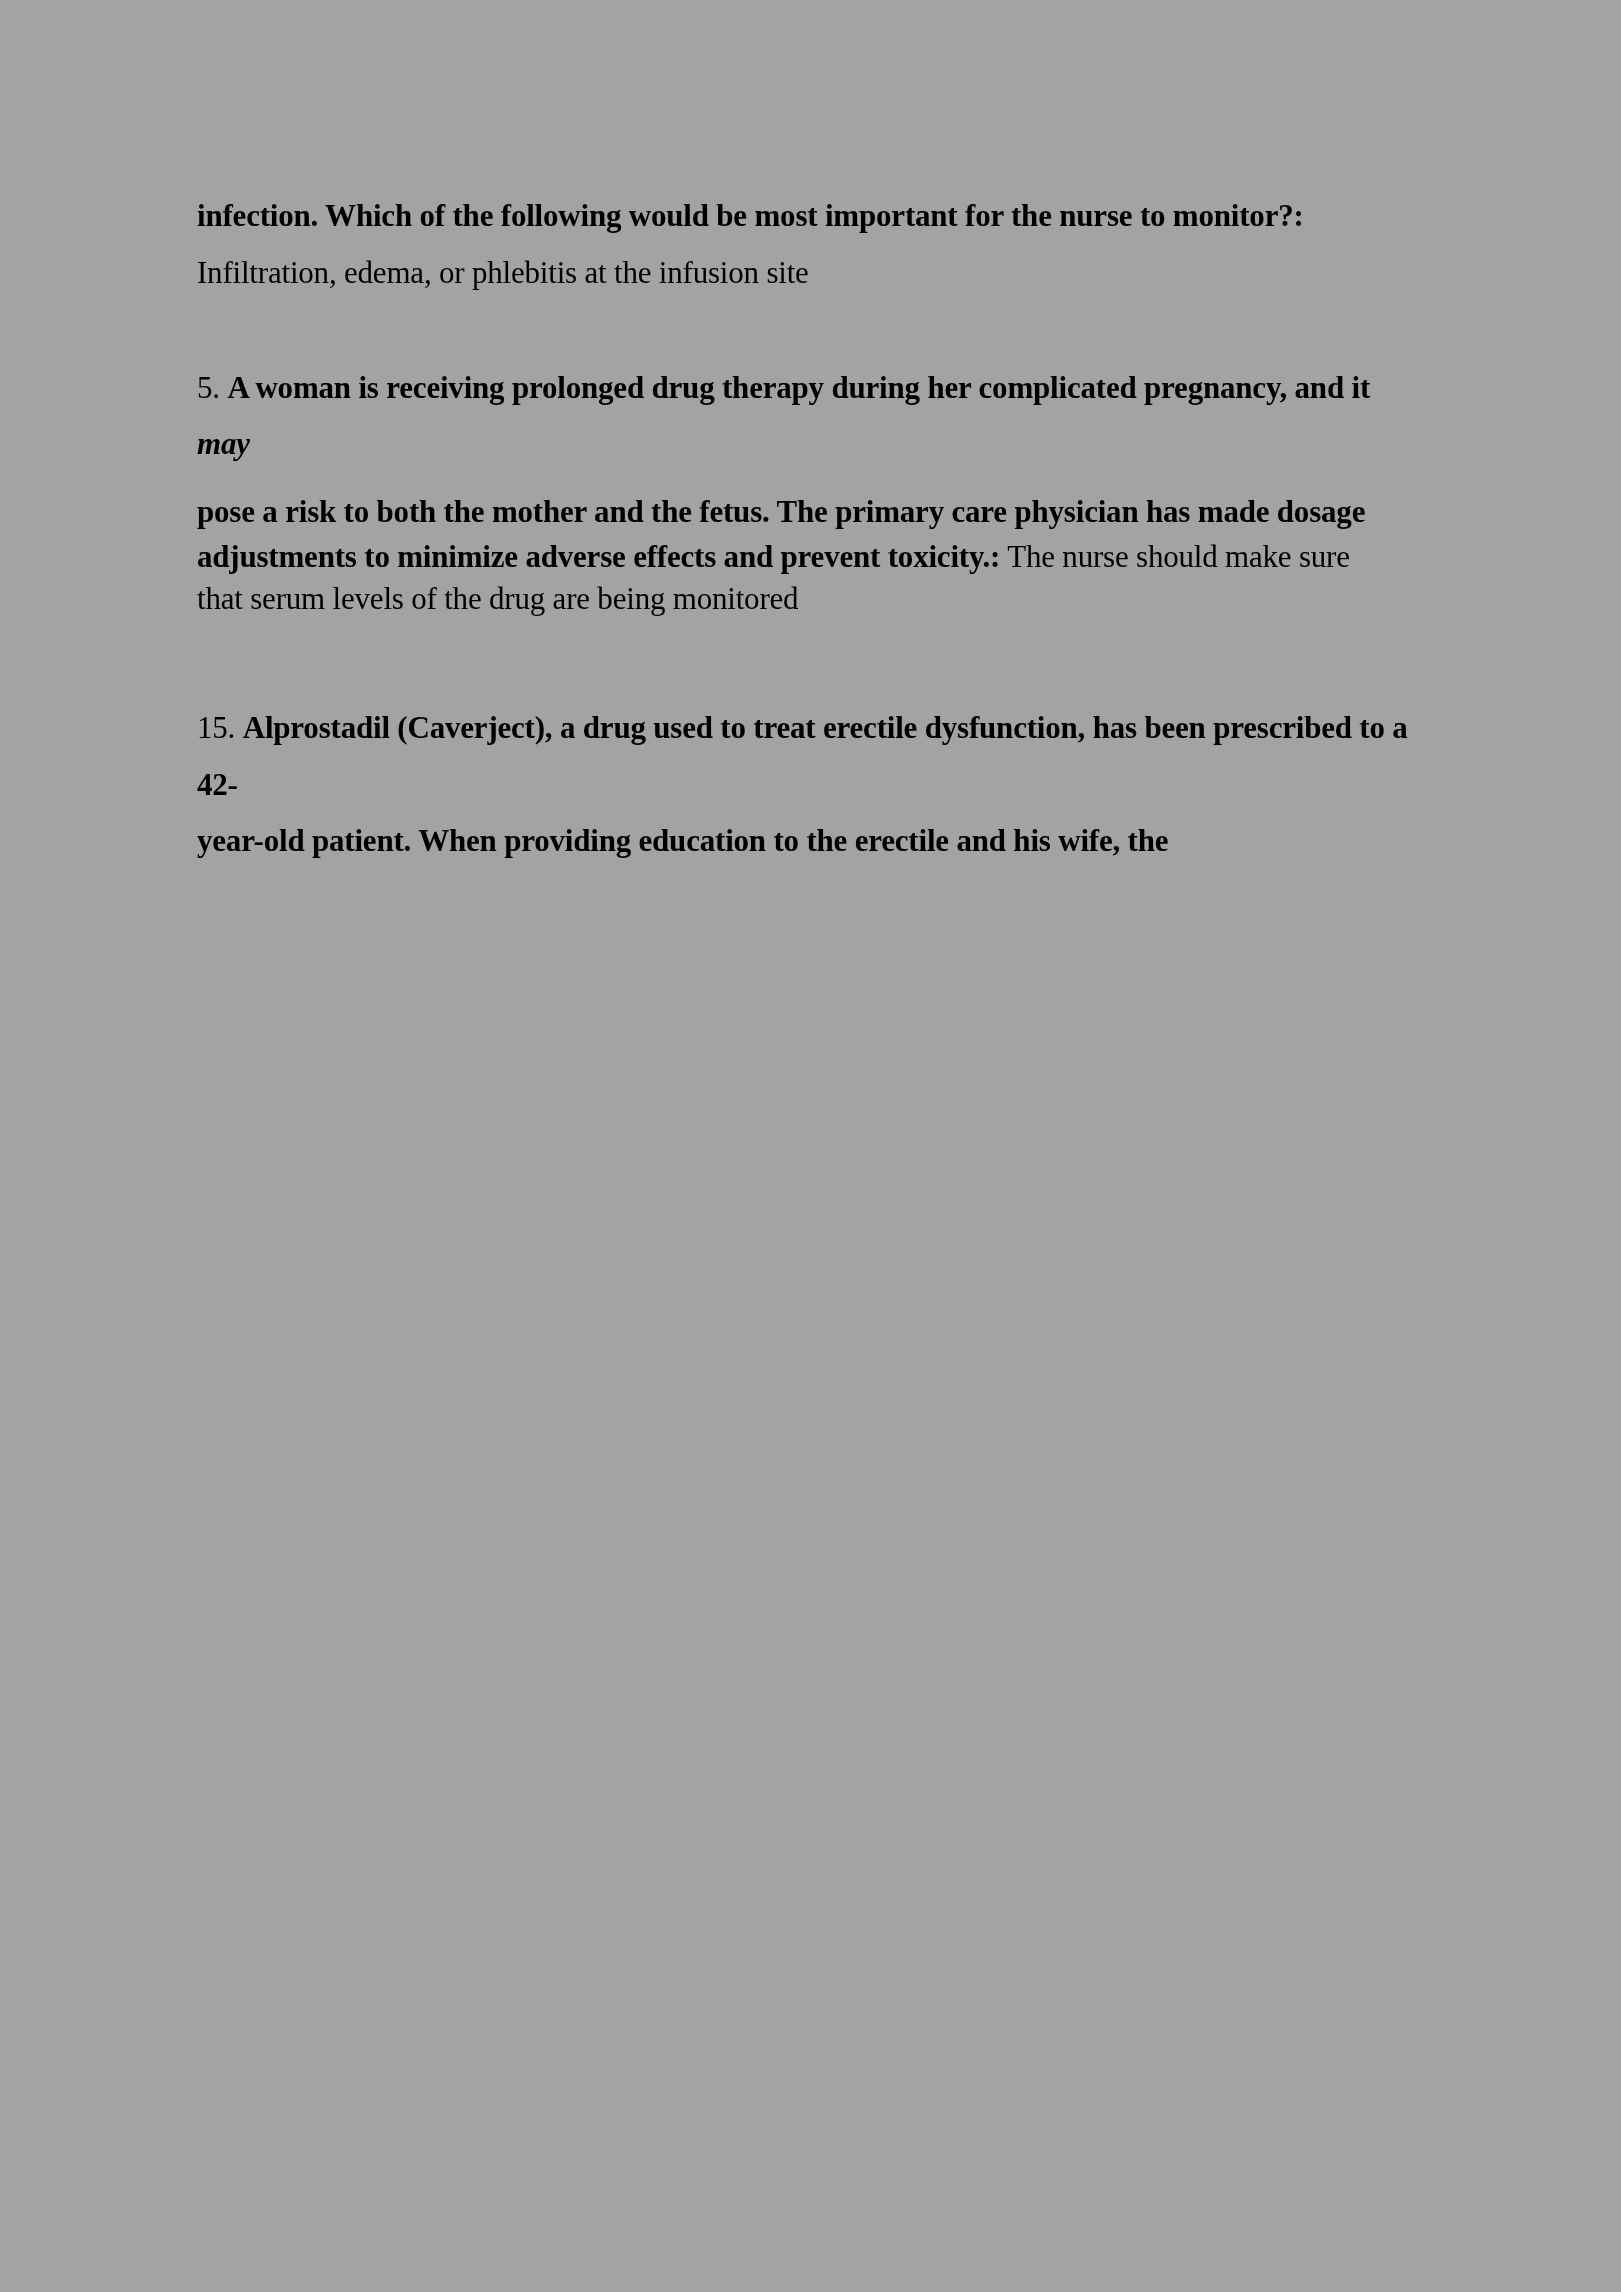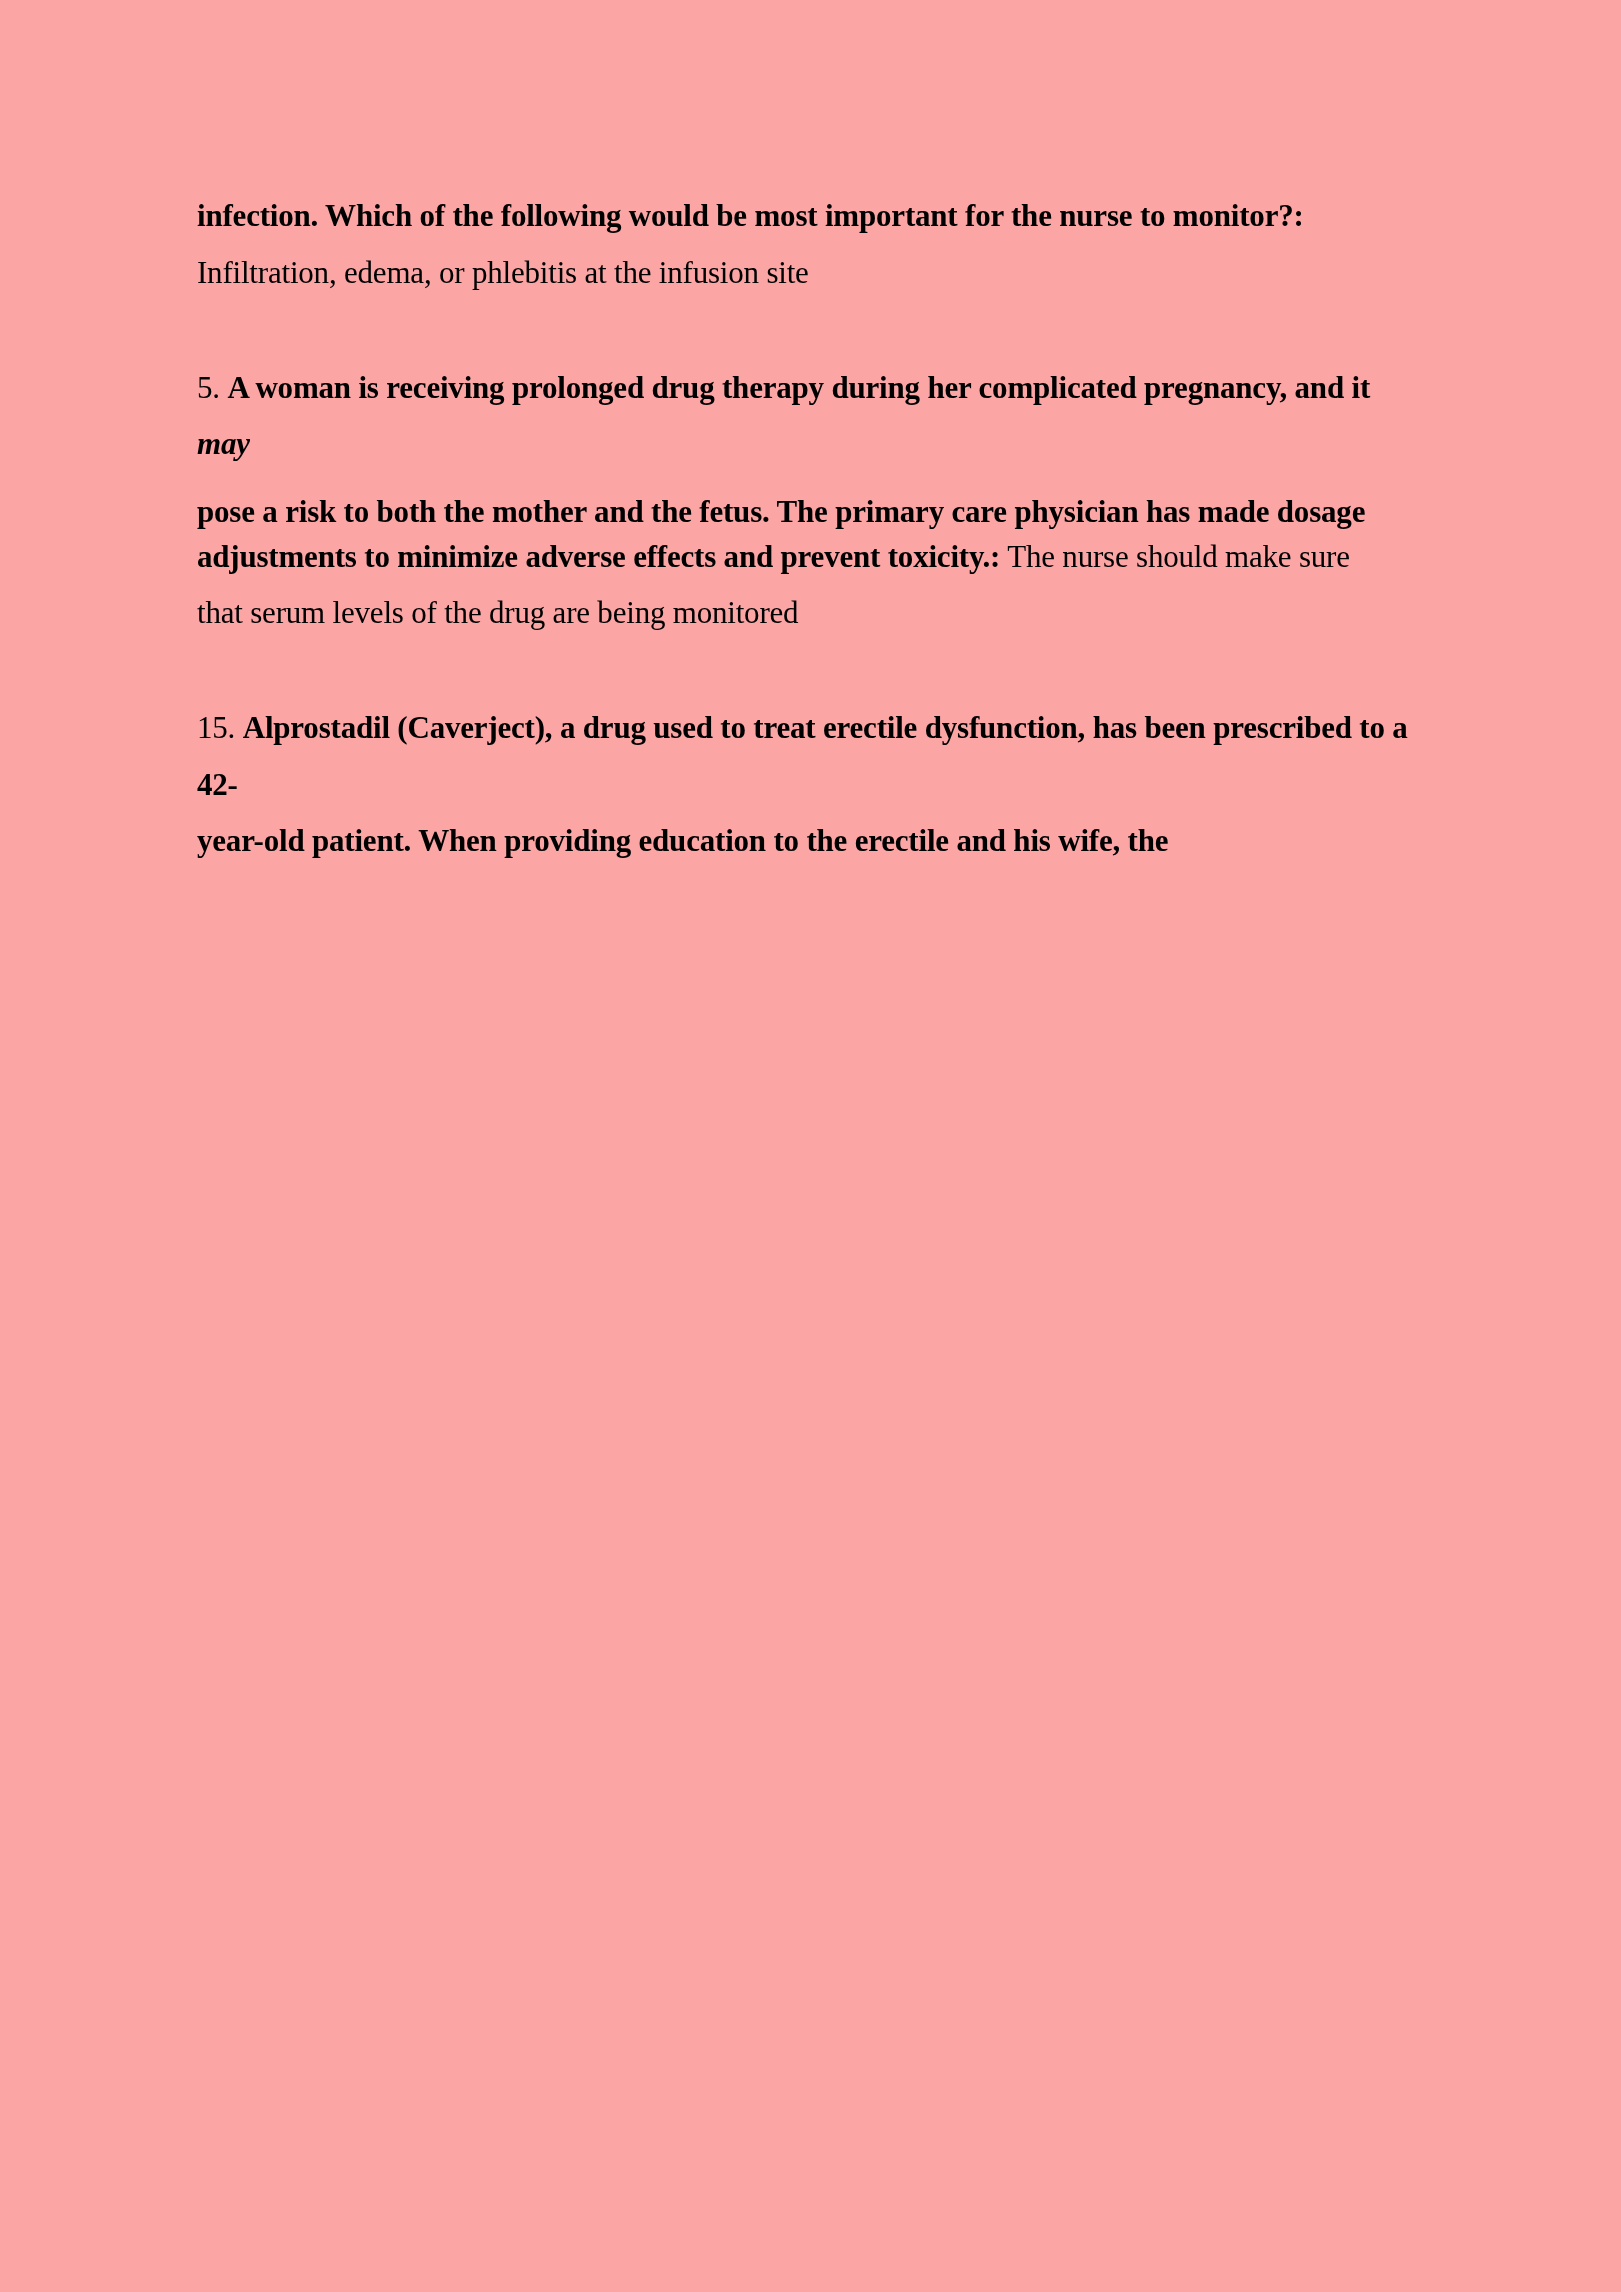--- a/index.html
+++ b/index.html
@@ -14,21 +14,21 @@
       overflow: hidden;
       font-family: "Liberation Serif", "DejaVu Serif", serif;
       color: #000000;
     }
     .page {
       position: absolute;
       left: 0;
       top: 0;
       width: 1621px;
       height: 2293px;
-      background: #fca5a5;
+      background: #a3a3a3;
     }
     .line {
       position: absolute;
       left: 197px;
       font-size: 31px;
       line-height: 39px;
       white-space: nowrap;
       letter-spacing: -0.2px;
     }
     .b { font-weight: bold; }
@@ -54,21 +54,21 @@
     </div>
     <div class="line" style="top:424px;font-style:italic;">
       <span class="b">may</span>
     </div>
     <div class="line" style="top:492px;">
       <span class="b">pose a risk to both the mother and the fetus. The primary care physician has made dosage</span>
     </div>
     <div class="line" style="top:537px;">
       <span class="b">adjustments to minimize adverse effects and prevent toxicity.:</span><span class="n"> The nurse should make sure</span>
     </div>
-    <div class="line" style="top:593px;">
+    <div class="line" style="top:579px;">
       <span class="n">that serum levels of the drug are being monitored</span>
     </div>
   </div>
 
   <div>
     <div class="line" style="top:708px;">
       <span class="n">15. </span><span class="b">Alprostadil (Caverject), a drug used to treat erectile dysfunction, has been prescribed to a</span>
     </div>
     <div class="line" style="top:765px;">
       <span class="b">42-</span>

